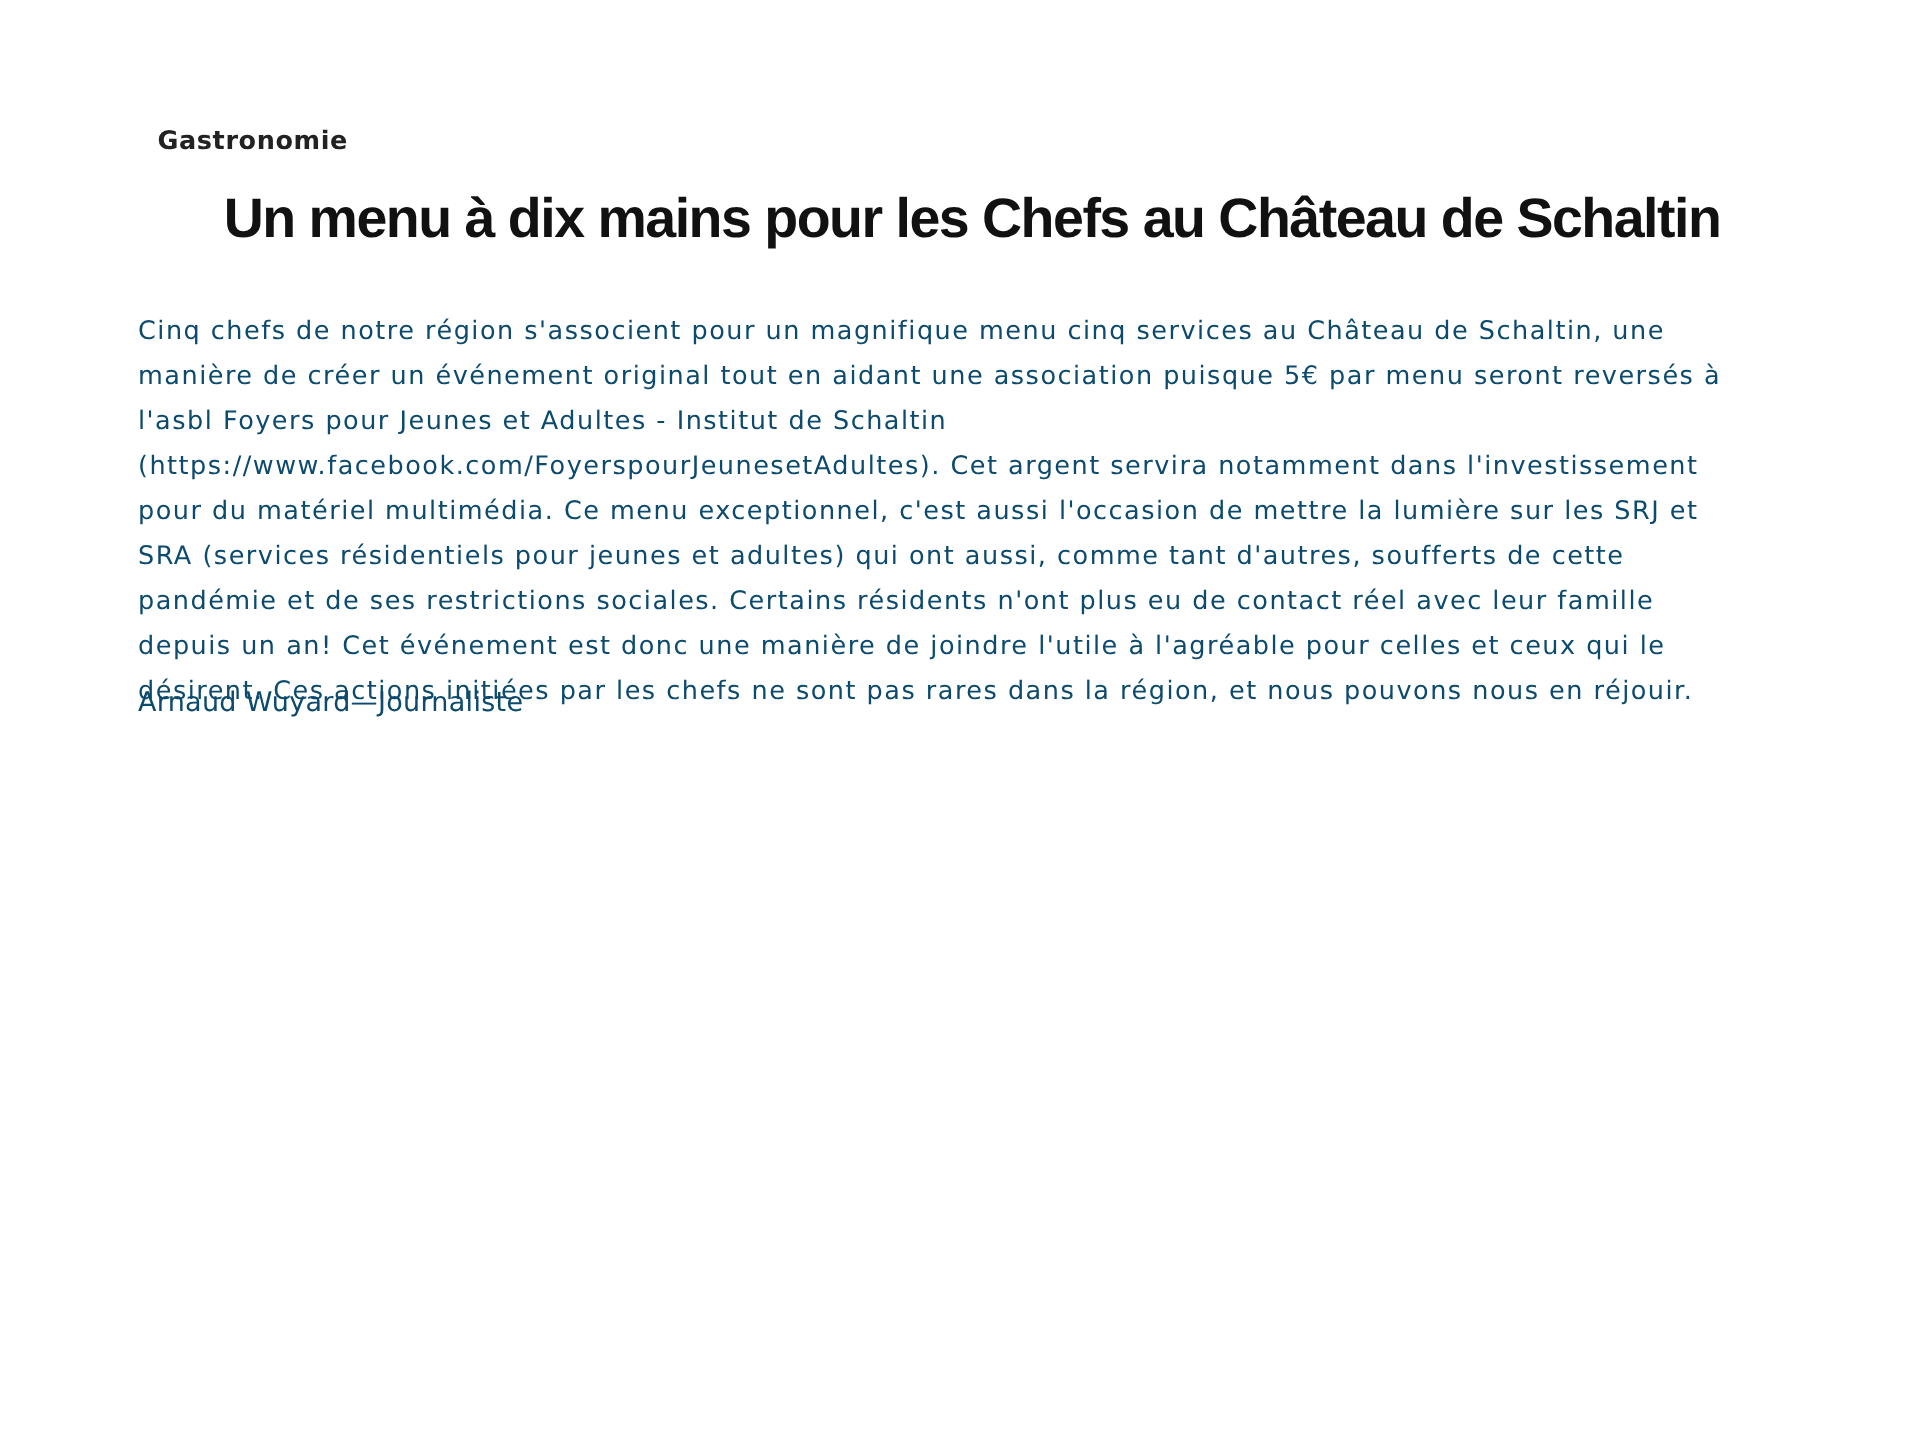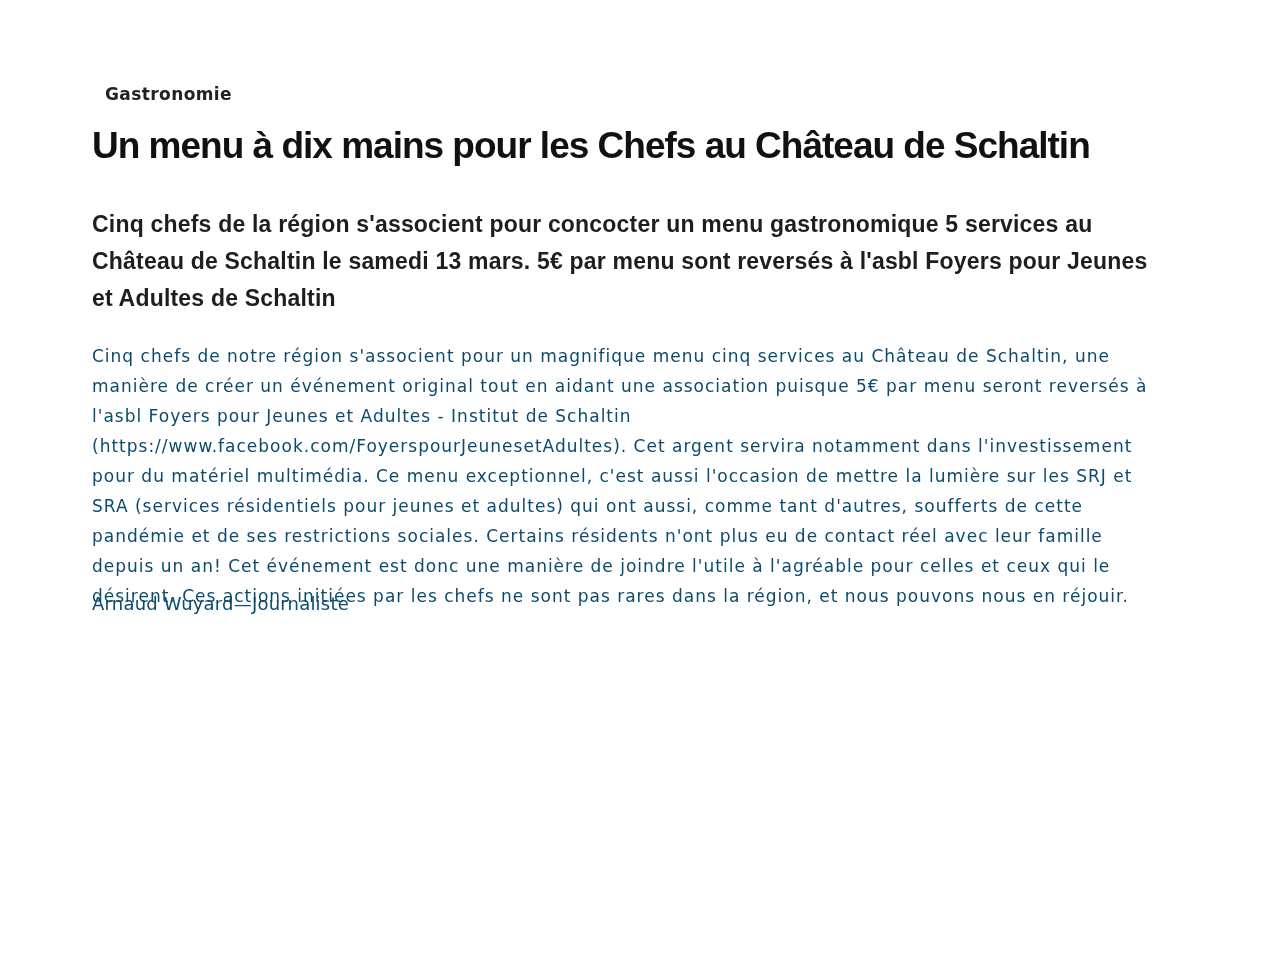--- a/index.html
+++ b/index.html
@@ -33,20 +33,21 @@
   }
   h1.title {
     margin: 0 0 38px 0;
     font-family: "Liberation Sans", sans-serif;
     font-size: 37px;
     line-height: 1.2;
     font-weight: 700;
     letter-spacing: -1px;
     color: #111111;
     white-space: nowrap;
+    text-align: center;
   }
   .meta-row {
     display: flex;
     align-items: center;
     gap: 6px;
     margin: 0 0 16px 0;
     color: #4d4d4d;
     font-size: 11.5px;
     letter-spacing: 0.3px;
   }
@@ -89,21 +90,20 @@
 </head>
 <body>
 
 <div class="page">
 
   <a class="category">Gastronomie</a>
 
   <h1 class="title">Un menu à dix mains pour les Chefs au Château de Schaltin</h1>
 
 
-  <p class="lede">Cinq chefs de la région s'associent pour concocter un menu gastronomique 5 services au Château de Schaltin le samedi 13 mars. 5€ par menu sont reversés à l'asbl Foyers pour Jeunes et Adultes de Schaltin</p>
 
   <div class="body-text">
     <p>Cinq chefs de notre région s'associent pour un magnifique menu cinq services au Château de Schaltin, une manière de créer un événement original tout en aidant une association puisque 5€ par menu seront reversés à l'asbl Foyers pour Jeunes et Adultes - Institut de Schaltin (https://www.facebook.com/FoyerspourJeunesetAdultes). Cet argent servira notamment dans l'investissement pour du matériel multimédia. Ce menu exceptionnel, c'est aussi l'occasion de mettre la lumière sur les SRJ et SRA (services résidentiels pour jeunes et adultes) qui ont aussi, comme tant d'autres, soufferts de cette pandémie et de ses restrictions sociales. Certains résidents n'ont plus eu de contact réel avec leur famille depuis un an! Cet événement est donc une manière de joindre l'utile à l'agréable pour celles et ceux qui le désirent. Ces actions initiées par les chefs ne sont pas rares dans la région, et nous pouvons nous en réjouir.</p>
   </div>
 
   <div class="byline">Arnaud Wuyard—Journaliste</div>
 
 </div>
 
 </body></html>

